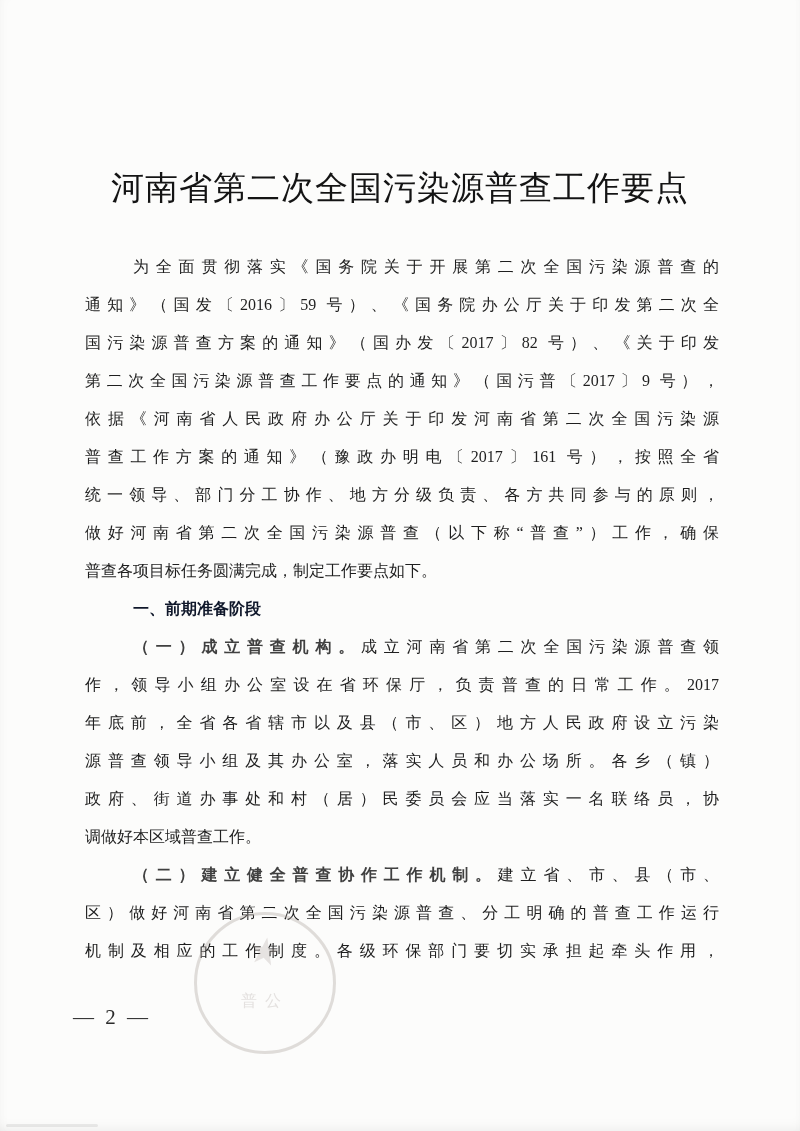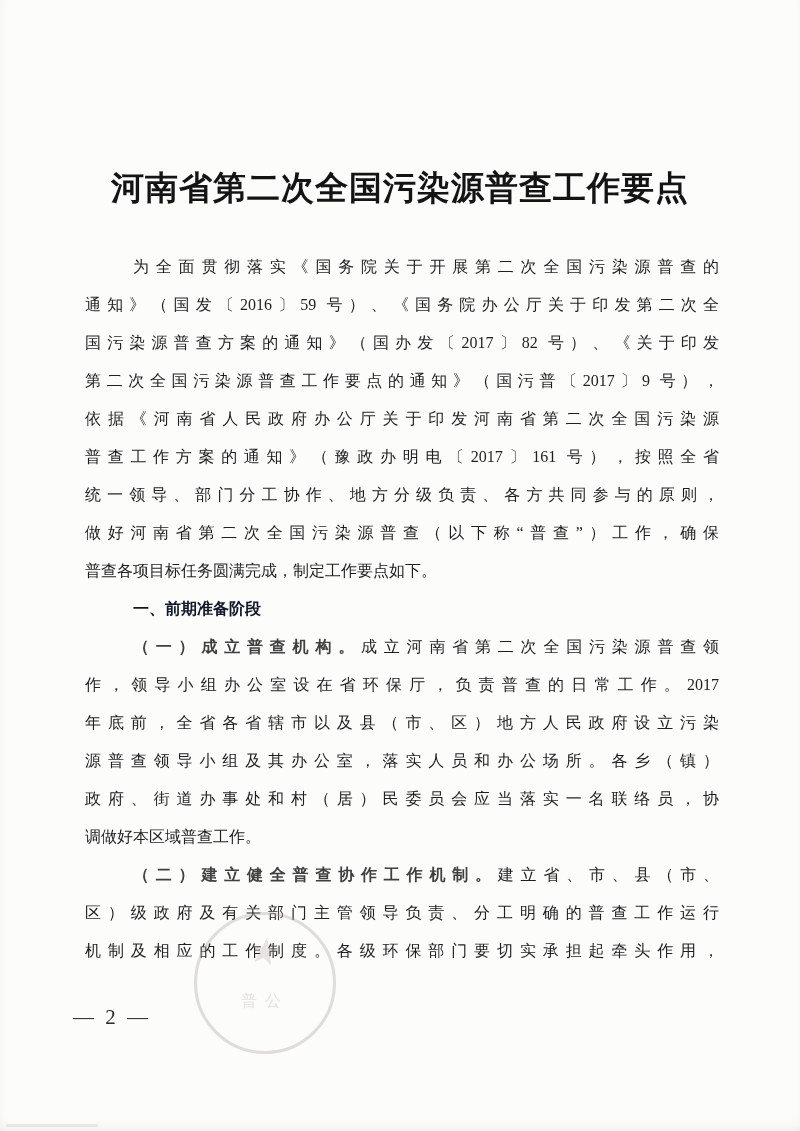--- a/index.html
+++ b/index.html
@@ -17,21 +17,21 @@
       inset 0 -8px 16px -10px rgba(0,0,0,0.10),
       inset 8px 0 18px -14px rgba(0,0,0,0.06),
       inset -6px 0 14px -12px rgba(0,0,0,0.05);
   }
   .doc-title{
     position:absolute;
     top:164px;left:0;right:0;
     margin:0;
     text-align:center;
     font-family:"Liberation Sans","DejaVu Sans",sans-serif;
-    font-weight:700;
+    font-weight:400;
     font-size:33px;
     line-height:48px;
     letter-spacing:1px;
     color:#141414;
   }
   .doc-body{
     position:absolute;
     top:248px;left:85px;
     width:634px;
     color:#1f1f1f;
@@ -118,21 +118,21 @@
       <div class="line justify">做好河南省第二次全国污染源普查（以下称“普查”）工作，确保</div>
       <div class="line">普查各项目标任务圆满完成，制定工作要点如下。</div>
       <div class="line indent heading">一、前期准备阶段</div>
       <div class="line indent justify"><span class="bold-lead">（一）成立普查机构。</span>成立河南省第二次全国污染源普查领</div>
       <div class="line justify">作，领导小组办公室设在省环保厅，负责普查的日常工作。2017</div>
       <div class="line justify">年底前，全省各省辖市以及县（市、区）地方人民政府设立污染</div>
       <div class="line justify">源普查领导小组及其办公室，落实人员和办公场所。各乡（镇）</div>
       <div class="line justify">政府、街道办事处和村（居）民委员会应当落实一名联络员，协</div>
       <div class="line">调做好本区域普查工作。</div>
       <div class="line indent justify"><span class="bold-lead">（二）建立健全普查协作工作机制。</span>建立省、市、县（市、</div>
-      <div class="line justify">区）级政府及有关部门主管领导负责、分工明确的普查工作运行</div>
+      <div class="line justify">区）做好河南省第二次全国污染源普查、分工明确的普查工作运行</div>
       <div class="line justify">机制及相应的工作制度。各级环保部门要切实承担起牵头作用，</div>
     </div>
 
   <div class="seal">
     <span class="seal-star">★</span>
     <span class="seal-chars">普公</span>
   </div>
 
   <div class="page-number">— 2 —</div>
 

